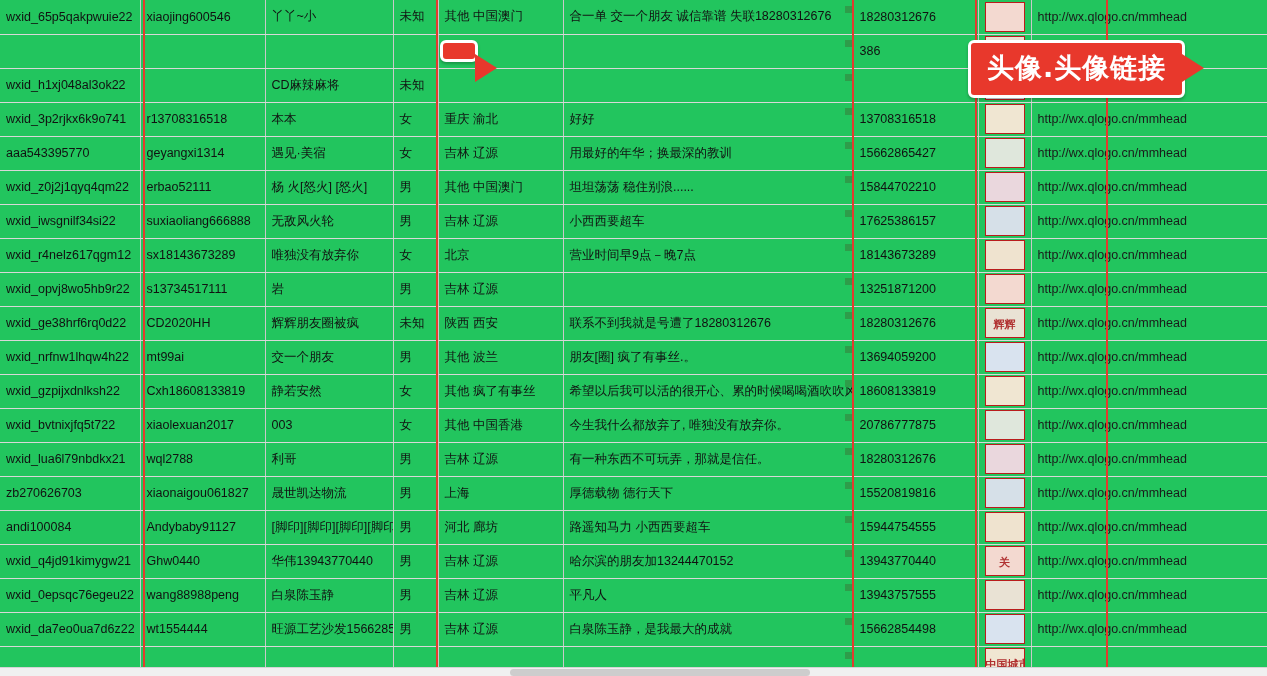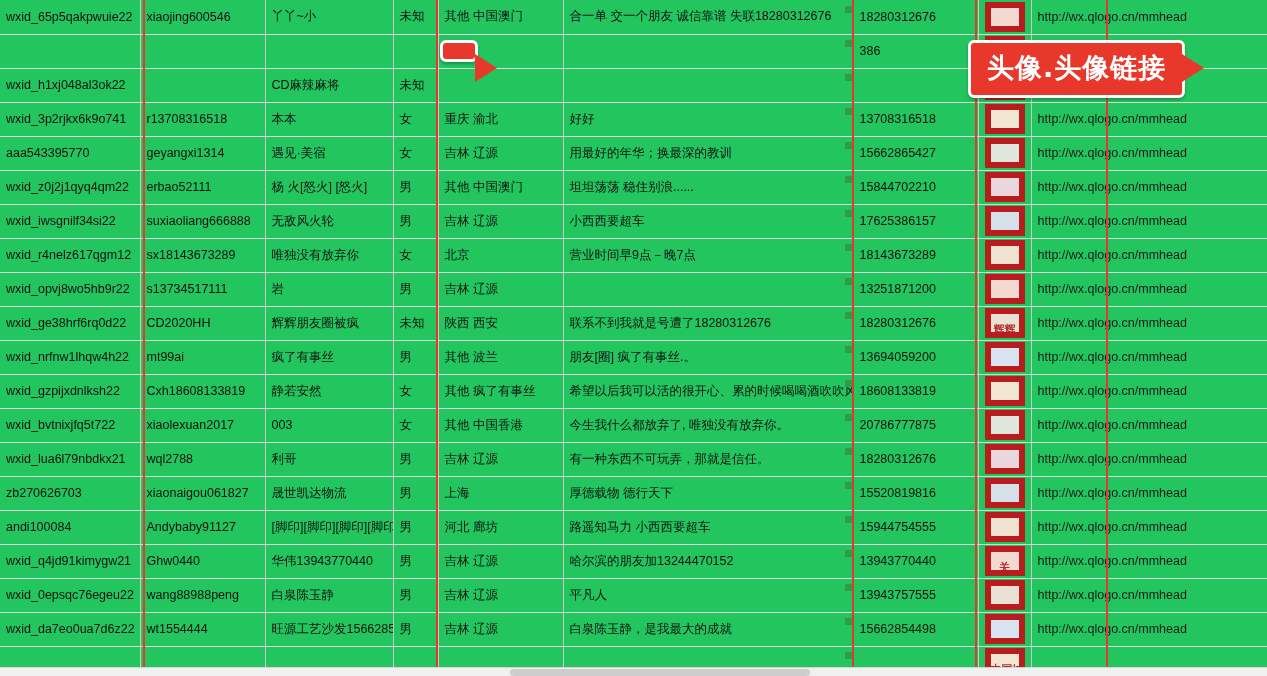--- a/index.html
+++ b/index.html
@@ -46,21 +46,21 @@
 
   td.c3 { text-align: left; }
   td.c7 { padding: 0; text-align: center; }
   td.c8 { color: #1a1a1a; }
 
   .avatar {
     width: 40px;
     height: 30px;
     display: inline-block;
     vertical-align: middle;
-    border: 6px solid #b91c1c;
+    border: 1px solid #b91c1c;
     position: relative;
     overflow: hidden;
     font-size: 11px;
     line-height: 30px;
     text-align: center;
     color: #b03030;
     font-weight: bold;
   }
 
   
@@ -255,21 +255,21 @@
           <td class="c3">未知</td>
           <td class="c4">陕西 西安</td>
           <td class="c5">联系不到我就是号遭了18280312676</td>
           <td class="c6">18280312676</td>
           <td class="c7"><span class="avatar" style="background: rgb(233, 226, 212);">辉辉</span></td>
           <td class="c8">http://wx.qlogo.cn/mmhead</td>
         </tr>
         <tr>
           <td class="c0">wxid_nrfnw1lhqw4h22</td>
           <td class="c1">mt99ai</td>
-          <td class="c2">疯了有事丝</td>
+          <td class="c2">交一个朋友</td>
           <td class="c3">男</td>
           <td class="c4">其他 波兰</td>
           <td class="c5">朋友[圈] 疯了有事丝.。</td>
           <td class="c6">13694059200</td>
           <td class="c7"><span class="avatar" style="background: rgb(217, 227, 239);"></span></td>
           <td class="c8">http://wx.qlogo.cn/mmhead</td>
         </tr>
         <tr>
           <td class="c0">wxid_gzpijxdnlksh22</td>
           <td class="c1">Cxh18608133819</td>

